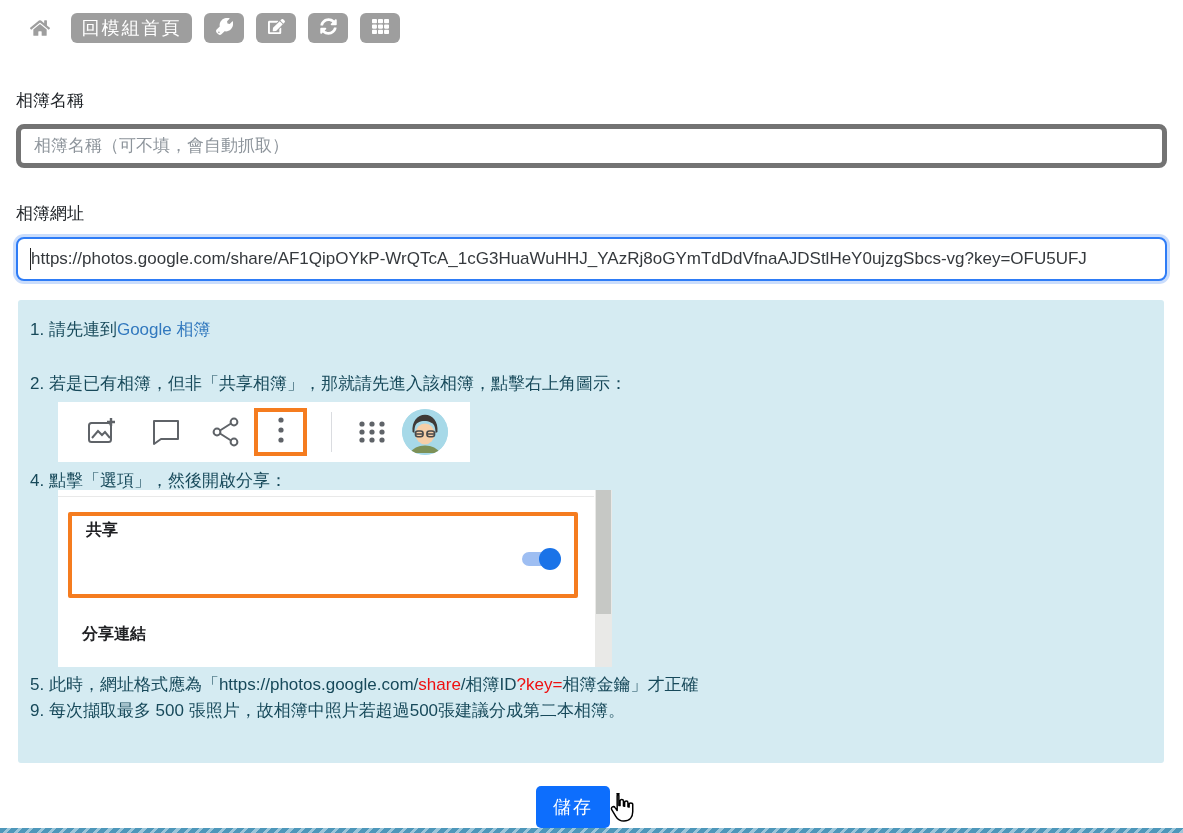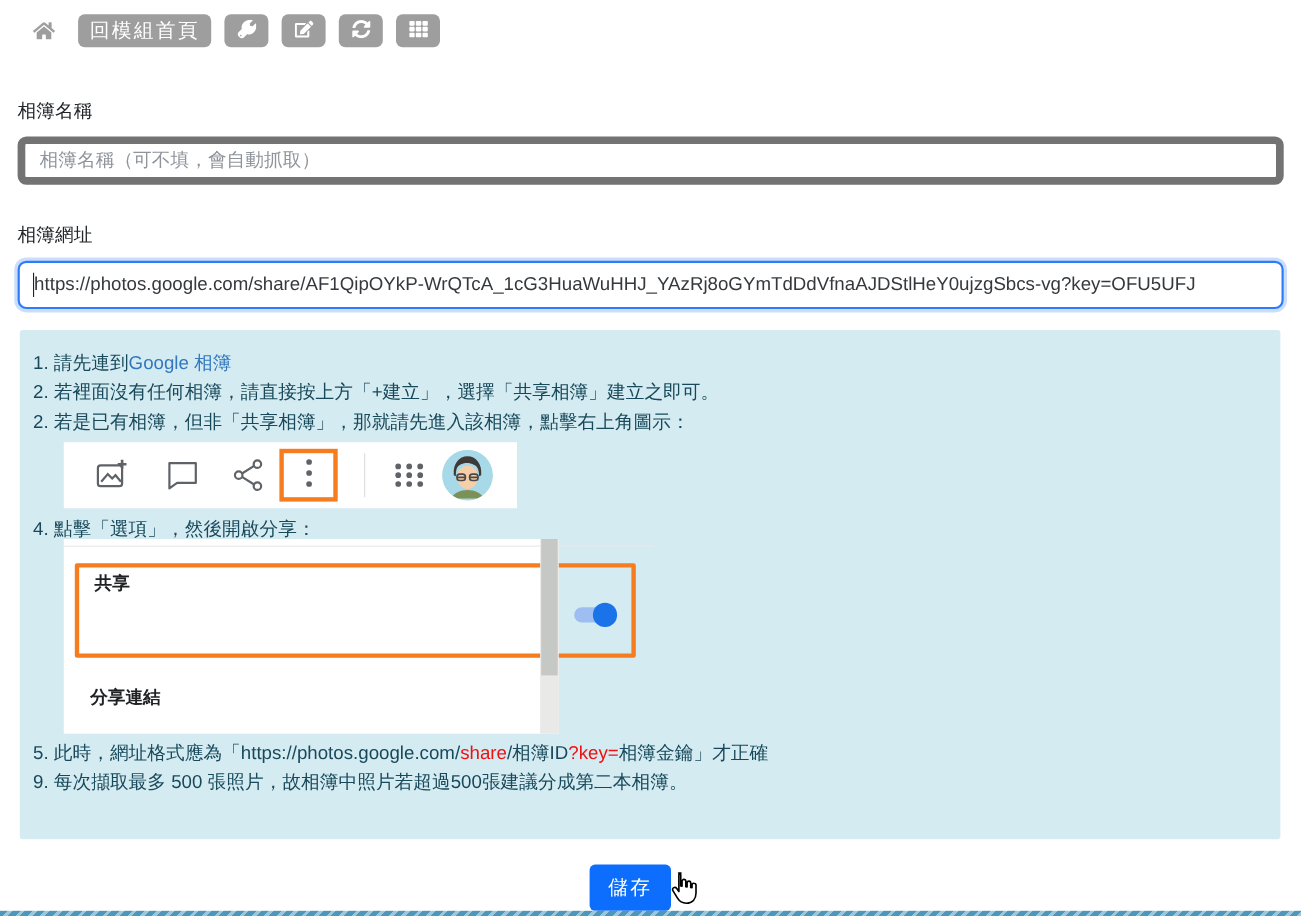--- a/index.html
+++ b/index.html
@@ -13,21 +13,21 @@
   .gbtn { background:#9e9e9e; color:#fff; border:none; border-radius:6px; height:30px;
     display:flex; align-items:center; justify-content:center; margin-right:12px; cursor:pointer; }
   .gbtn.text { font-size:18px; padding:0 4px; letter-spacing:2px; min-width:121px; }
   .gbtn.iconb { width:40px; }
   .gbtn.iconb svg { fill:#fff; width:17px; height:17px; }
 
   
   .flabel { position:absolute; left:16px; font-size:17px; color:#212529; }
   #name-label { top:89px; }
   #url-label  { top:202px; }
-  .finput { position:absolute; left:16px; width:1151px; height:44px; border:7px solid #737373;
+  .finput { position:absolute; left:16px; width:1151px; height:44px; border:5px solid #737373;
     border-radius:8px; font-size:17px; padding:0 13px; color:#3c4043; outline:none;
     font-family:"Liberation Sans","DejaVu Sans",sans-serif; background:#fff; }
   .finput::placeholder { color:#8d949b; }
   #name-input { top:124px; }
   #url-input  { top:237px; border:2px solid #2e7cf6; box-shadow:0 0 0 3px rgba(66,133,244,.28); color:#35393d; }
 
   
   .info-box { position:absolute; top:300px; left:18px; width:1146px; height:463px;
     background:#d5ebf2; border-radius:3px; color:#17495a; font-size:17px; }
   .ins { position:absolute; left:12px; white-space:nowrap; color:#17495a; }
@@ -44,21 +44,21 @@
   #gp-add { left:28px; } #gp-comment { left:92px; } #gp-share { left:152px; }
   .orange-box1 { position:absolute; left:196px; top:6px; width:53px; height:48px;
     border:4px solid #f57c1f; display:flex; align-items:center; justify-content:center; }
   .orange-box1 svg { width:26px; height:30px; fill:#5f6368; }
   .gp-divider { position:absolute; left:273px; top:10px; width:1px; height:40px; background:#dadce0; }
   #gp-apps { left:298px; }
   .avatar { position:absolute; left:344px; top:7px; width:46px; height:46px; border-radius:50%;
     overflow:hidden; background:#a7d9e8; }
 
   
-  .img2 { position:absolute; top:190px; left:40px; width:450px; height:177px; background:#fff; }
+  .img2 { position:absolute; top:190px; left:40px; width:554px; height:177px; background:#fff; }
   .img2 .topline { position:absolute; top:6px; left:0; width:536px; height:1px; background:#e9e9e9; }
   .scrolltrack { position:absolute; right:0; top:0; width:17px; height:177px; background:#e9e9e7; }
   .scrollthumb { position:absolute; right:1px; top:0; width:15px; height:124px; background:#c6c8c5; }
   .orange-box2 { position:absolute; left:10px; top:22px; width:510px; height:86px;
     border:4px solid #f57c1f; border-radius:2px; }
   .sd-title { position:absolute; left:28px; top:30px; font-size:16px; font-weight:bold; color:#202124; }
   .sd-desc  { position:absolute; left:28px; top:54px; font-size:15px; color:#3c4043; line-height:24px; }
   .sd-link  { position:absolute; left:24px; top:134px; font-size:16px; font-weight:600; color:#202124; }
   .toggle { position:absolute; left:464px; top:62px; width:36px; height:14px;
     background:#9ebef2; border-radius:7px; }
@@ -110,21 +110,20 @@
 </div>
 
 <div class="flabel" id="name-label">相簿名稱</div>
 <input class="finput" id="name-input" placeholder="相簿名稱（可不填，會自動抓取）" style="">
 <div class="flabel" id="url-label">相簿網址</div>
 <input class="finput" id="url-input" value="https://photos.google.com/share/AF1QipOYkP-WrQTcA_1cG3HuaWuHHJ_YAzRj8oGYmTdDdVfnaAJDStlHeY0ujzgSbcs-vg?key=OFU5UFJ" style="">
 <div class="caret"></div>
 
 <div class="info-box">
   <div class="ins" id="ins1"><span>1. 請先連到</span><a>Google 相簿</a></div>
-  <div class="ins" id="ins2">2. 若裡面沒有任何相簿，請直接按上方「+建立」，選擇「共享相簿」建立之即可。</div>
   <div class="ins" id="ins3">2. 若是已有相簿，但非「共享相簿」，那就請先進入該相簿，點擊右上角圖示：</div>
 
   <div class="img1">
     <div class="gpi" id="gp-add">
       <svg viewBox="0 0 32 32">
           <rect x="3" y="7" width="22" height="19" rx="2.5"></rect>
           <path d="M6 22l6-7 4 4 3-3 5 6"></path>
           <path d="M25 2v8M21 6h8" stroke-width="2.4"></path>
         </svg>
     </div>

